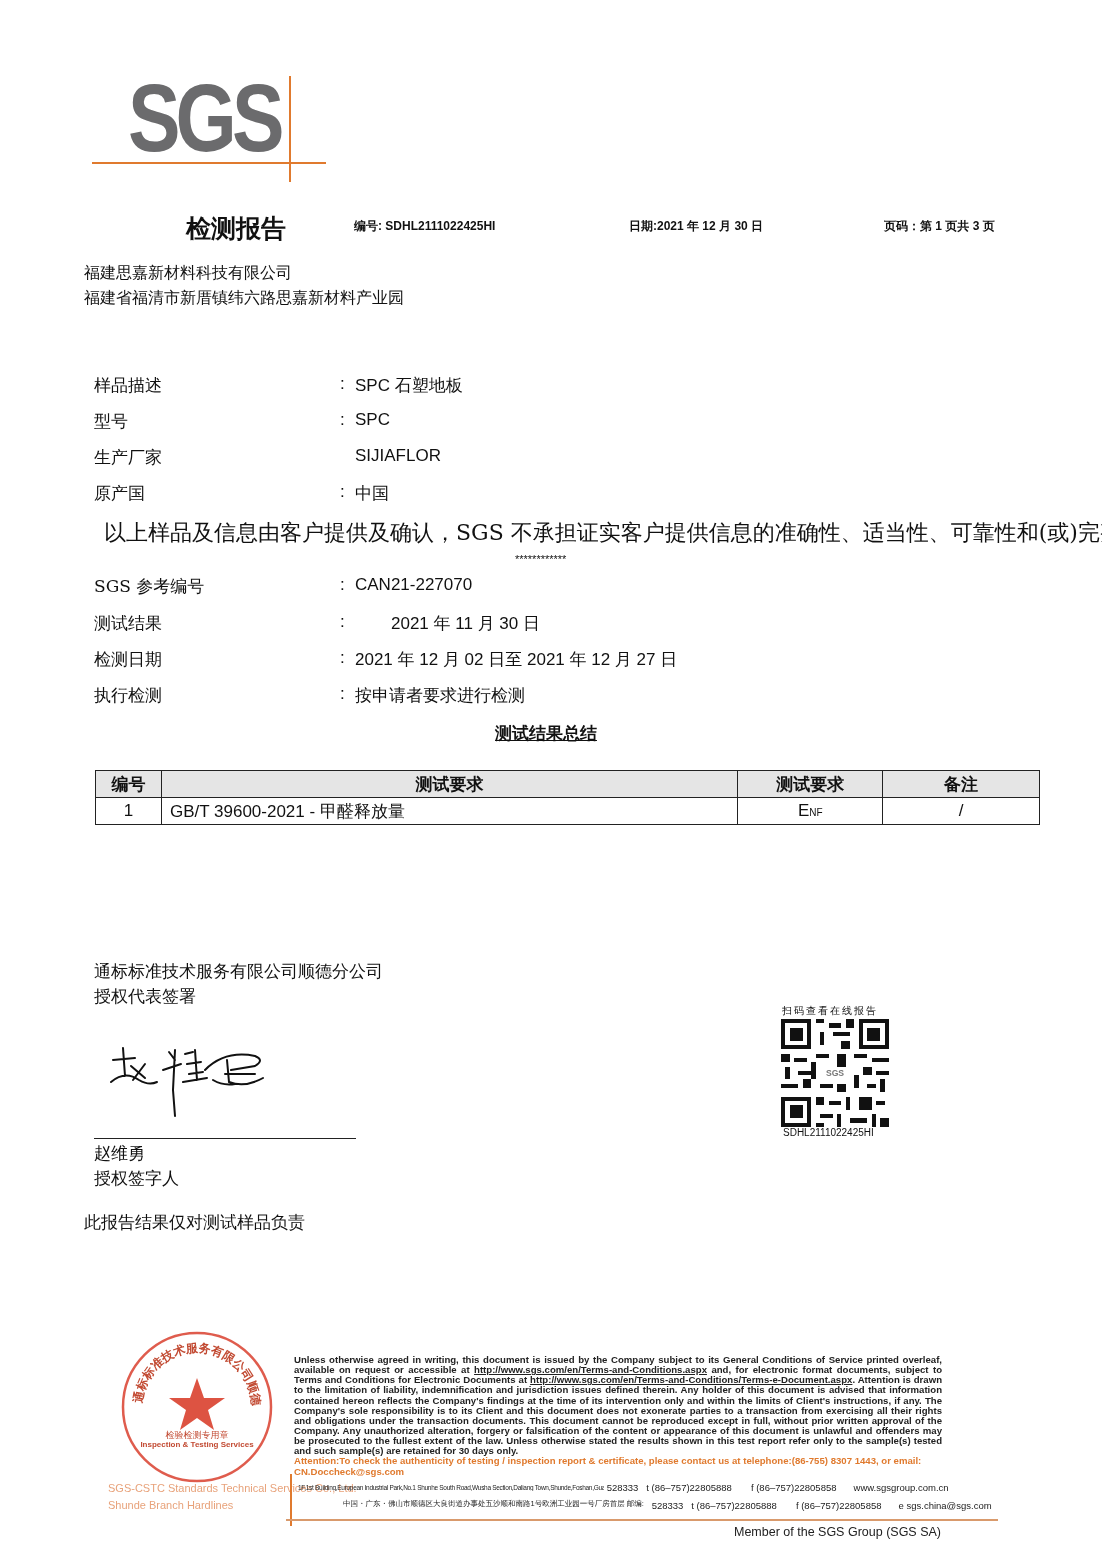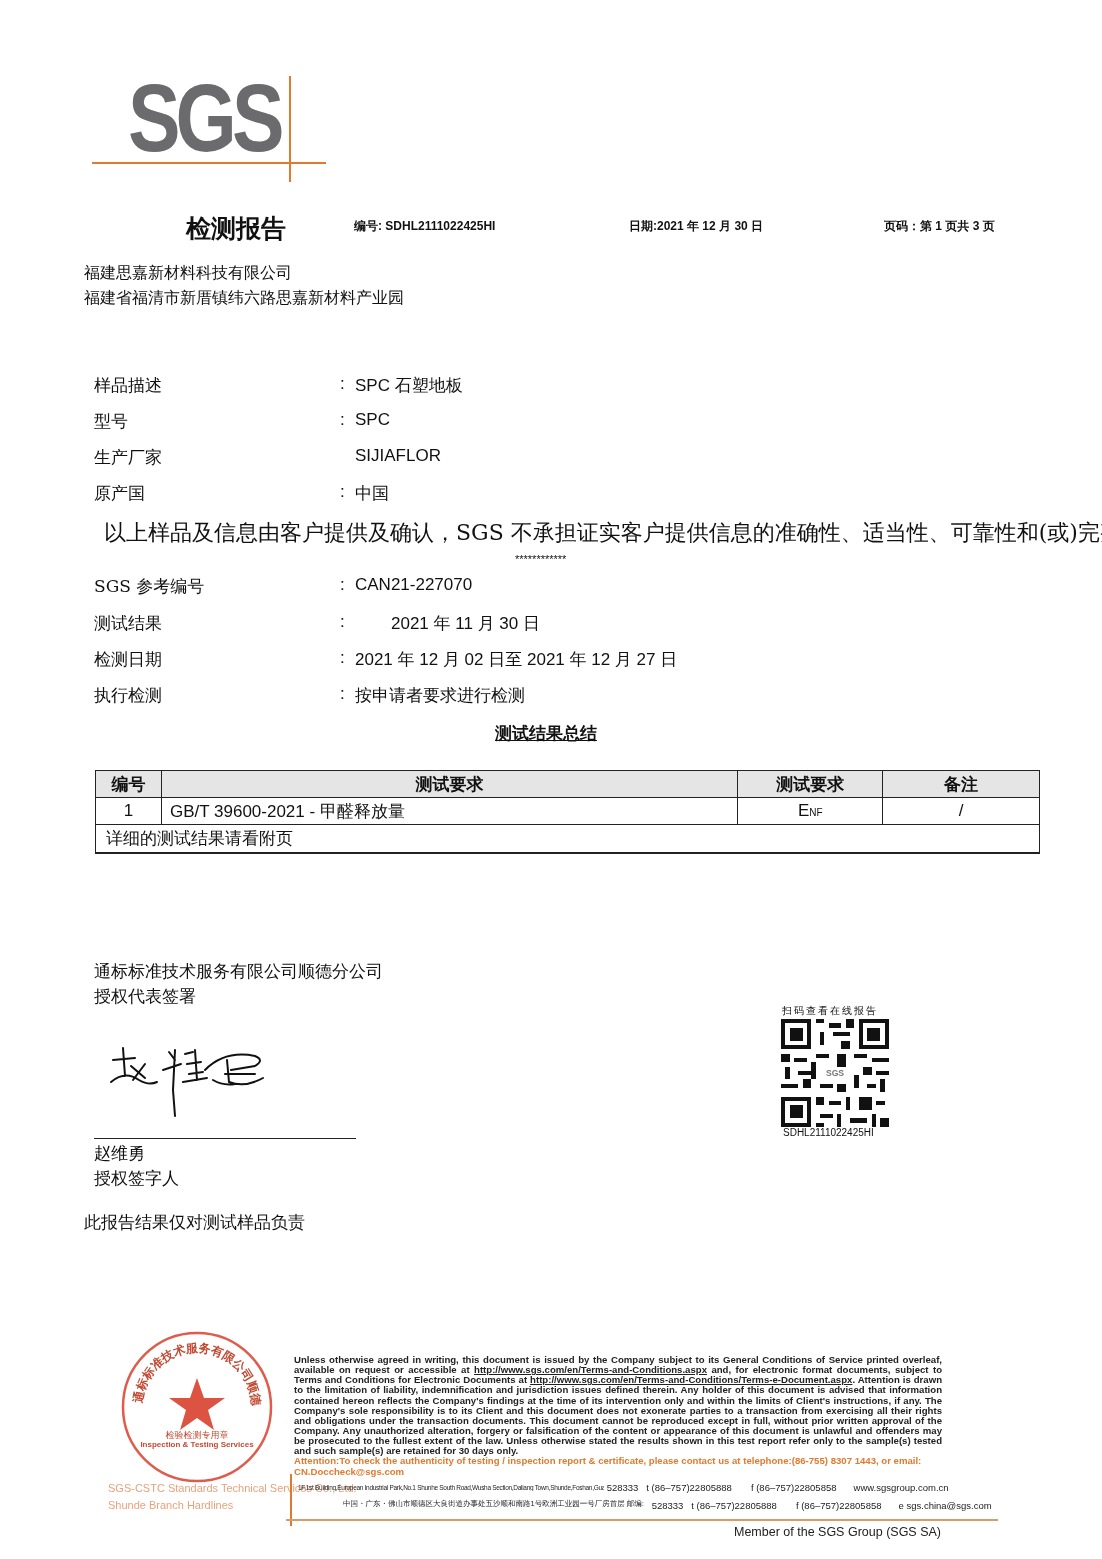--- a/index.html
+++ b/index.html
@@ -125,23 +125,20 @@
       <th>测试要求</th>
       <th>备注</th>
     </tr>
   </thead>
   <tbody>
     <tr>
       <td class="c">1</td>
       <td class="l">GB/T 39600-2021 - 甲醛释放量</td>
       <td class="c"><span>E</span><span class="enf-sub">NF</span></td>
       <td class="c">/</td>
-    </tr>
-    <tr class="note">
-      <td colspan="4" class="serif">详细的测试结果请看附页</td>
     </tr>
   </tbody>
 </table>
 
 <div class="abs sign-text serif" style="top:960px;">通标标准技术服务有限公司顺德分公司</div>
 <div class="abs sign-text serif" style="top:985px;">授权代表签署</div>
 <svg class="abs" style="left:105px; top:1030px;" width="170" height="90" viewBox="0 0 170 90">
   <g fill="none" stroke="#111" stroke-width="2" stroke-linecap="round">
     <path d="M8 30 L30 28 M18 18 L20 46 M6 52 Q20 40 34 50 Q44 56 52 52 M26 36 L40 48 M40 34 L28 50"></path>
     <path d="M64 22 L70 30 M58 40 L76 34 M70 20 L68 60 L70 86 M80 24 L88 22 M82 34 L96 32 M84 44 L98 42 M90 20 L92 50 M78 52 L102 48"></path>

